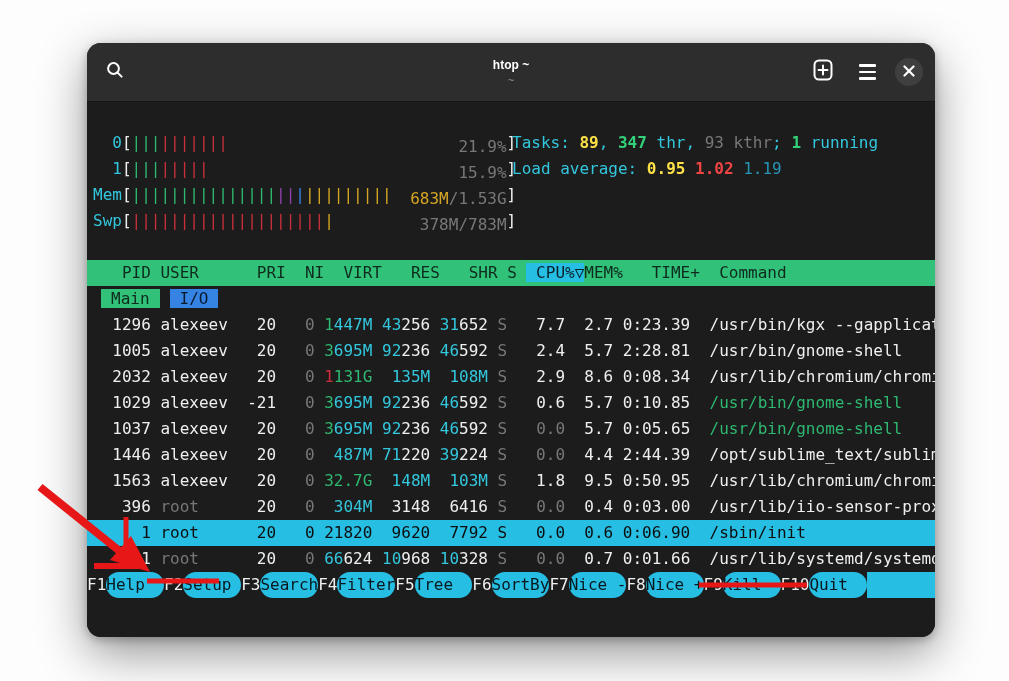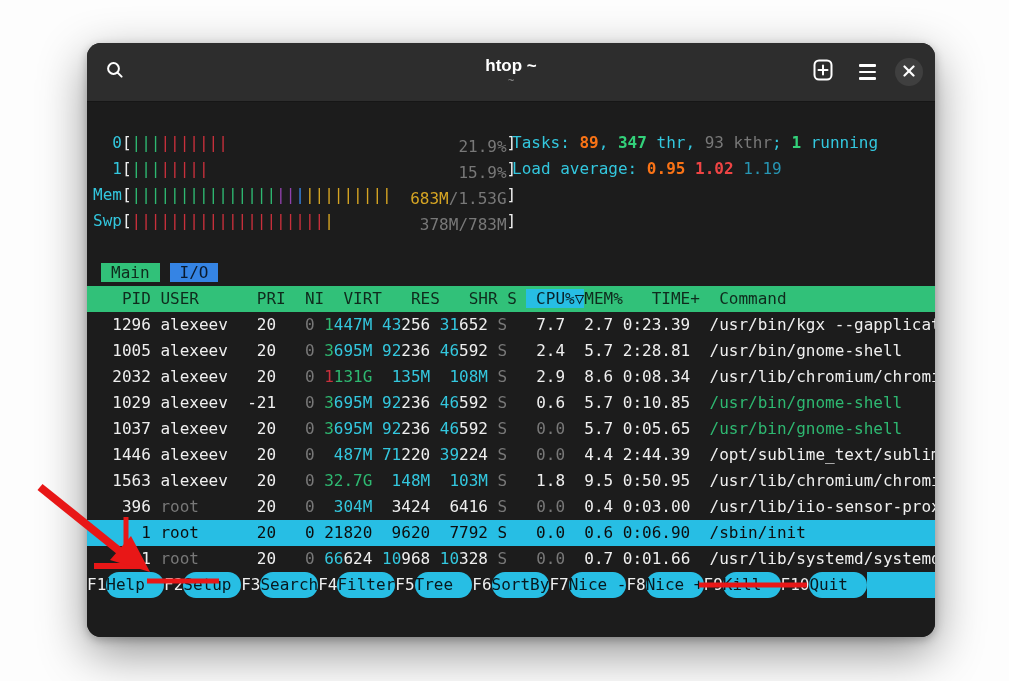--- a/index.html
+++ b/index.html
@@ -7,33 +7,33 @@
   .stage{position:relative;width:1009px;height:681px;background:#fdfdfd;}
   .window{position:absolute;left:87px;top:43px;width:848px;height:594px;border-radius:14px;
     background:#1c1c1c;box-shadow:0 16px 48px rgba(0,0,0,.42),0 3px 10px rgba(0,0,0,.25);
     overflow:hidden;}
   
   .titlebar{height:59px;background:#2d2d2d;display:flex;align-items:center;
     padding:0 12px;box-sizing:border-box;position:relative;border-bottom:1px solid #161616;}
   .tb-left{display:flex;align-items:center;gap:8px;}
   .tb-center{position:absolute;left:0;right:0;top:0;height:100%;display:flex;flex-direction:column;
     align-items:center;justify-content:center;pointer-events:none;}
-  .tb-title{color:#ffffff;font-weight:bold;font-size:17px;line-height:17px;}
+  .tb-title{color:#ffffff;font-weight:bold;font-size:12px;line-height:17px;}
   .tb-subtitle{color:#9a9a9a;font-size:11px;line-height:13px;}
   .tb-right{margin-left:auto;display:flex;align-items:center;gap:12px;}
   .tb-btn{width:32px;height:32px;display:flex;align-items:center;justify-content:center;
     border-radius:50%;cursor:pointer;}
   .close-btn{background:#3f3f3f;width:28px;height:28px;}
   .hamburger{display:flex;flex-direction:column;gap:4px;}
   .hamburger i{display:block;width:17px;height:2.6px;background:#fff;border-radius:1px;}
   
   .terminal{position:relative;height:535px;background:#1c1c1c;padding-top:28px;box-sizing:border-box;
     font-family:"DejaVu Sans Mono",monospace;font-size:16px;}
   .line{height:26px;line-height:26px;white-space:pre;overflow:hidden;padding-left:6px;}
-  .c-w{color:#efefef}.c-wb{color:#f97316;font-weight:bold}
+  .c-w{color:#efefef}.c-wb{color:#fde047;font-weight:bold}
   .c-gy{color:#787878}
   .c-cy{color:#33c7de}.c-cyb{color:#ef4444;font-weight:bold}.c-cyd{color:#2795b3}
   .c-gn{color:#2eb871}.c-gnb{color:#33d17a;font-weight:bold}
   .c-rd{color:#c9303c}.c-yl{color:#d6a523}.c-pu{color:#9141ac}.c-bl{color:#3584e4}
   .c-bk{color:#0d0d0d}
   .c-hd{color:#0f2b1d}
   .c-sort{background:#27bee4;color:#0a222a}
   .meter-box{display:inline-block;width:375px;position:relative;vertical-align:top;}
   .meter-value{position:absolute;right:0;top:4px;}
   .info{position:absolute;left:425px;top:28px;}
@@ -109,32 +109,32 @@
       <div class="line"><span><span class="c-cy">Mem</span><span class="c-w">[</span></span><span class="meter-box"><span><span class="c-gn">|||||||||||||||</span><span class="c-pu">||</span><span class="c-bl">|</span><span class="c-yl">|||||||||</span></span><span class="meter-value"><span class="c-yl">683M</span><span class="c-gy">/1.53G</span></span></span><span><span class="c-w">]</span></span></div>
       <div class="line"><span><span class="c-cy">Swp</span><span class="c-w">[</span></span><span class="meter-box"><span><span class="c-rd">||||||||||||||||||||</span><span class="c-yl">|</span></span><span class="meter-value"><span class="c-gy">378M/783M</span></span></span><span><span class="c-w">]</span></span></div>
 
       <div class="info">
         <div class="line"><span class="c-cy">Tasks: </span><span class="c-wb">89</span><span class="c-cy">, </span><span class="c-gnb">347</span><span class="c-cy"> thr</span><span class="c-cy">, </span><span class="c-gy">93 kthr</span><span class="c-cy">; </span><span class="c-gnb">1</span><span class="c-cy"> running</span></div>
         <div class="line"><span class="c-cy">Load average: </span><span class="c-wb">0.95 </span><span class="c-cyb">1.02 </span><span class="c-cyd">1.19</span></div>
       </div>
 
       <div class="line"></div>
 
+      <div class="line header-row"><span class="c-hd">   PID USER      PRI  NI  VIRT   RES   SHR S </span><span class="c-sort"> CPU%▽</span><span class="c-hd">MEM%   TIME+  Command</span></div>
+
       <div class="line tabs-line"><span class="tab tab-main">Main</span><span class="tab tab-io">I/O</span></div>
-
-      <div class="line header-row"><span class="c-hd">   PID USER      PRI  NI  VIRT   RES   SHR S </span><span class="c-sort"> CPU%▽</span><span class="c-hd">MEM%   TIME+  Command</span></div>
 
       <div class="line row"><span class="c-w">  1296 alexeev   20 </span><span class="c-gy">  0 </span><span class="c-gn">1</span><span class="c-cy">447M </span><span class="c-cy">43</span><span class="c-w">256 </span><span class="c-cy">31</span><span class="c-w">652 </span><span class="c-gy">S </span><span class="c-w">  7.7  2.7 0:23.39  /usr/bin/kgx --gapplicat</span></div>
       <div class="line row"><span class="c-w">  1005 alexeev   20 </span><span class="c-gy">  0 </span><span class="c-gn">3</span><span class="c-cy">695M </span><span class="c-cy">92</span><span class="c-w">236 </span><span class="c-cy">46</span><span class="c-w">592 </span><span class="c-gy">S </span><span class="c-w">  2.4  5.7 2:28.81  /usr/bin/gnome-shell</span></div>
       <div class="line row"><span class="c-w">  2032 alexeev   20 </span><span class="c-gy">  0 </span><span class="c-rd">1</span><span class="c-gn">131G </span><span class="c-cy"> 135M </span><span class="c-cy"> 108M </span><span class="c-gy">S </span><span class="c-w">  2.9  8.6 0:08.34  /usr/lib/chromium/chromi</span></div>
       <div class="line row"><span class="c-w">  1029 alexeev  </span><span class="c-w">-21 </span><span class="c-gy">  0 </span><span class="c-gn">3</span><span class="c-cy">695M </span><span class="c-cy">92</span><span class="c-w">236 </span><span class="c-cy">46</span><span class="c-w">592 </span><span class="c-gy">S </span><span class="c-w">  0.6  5.7 0:10.85  </span><span class="c-gn">/usr/bin/gnome-shell</span></div>
       <div class="line row"><span class="c-w">  1037 alexeev   20 </span><span class="c-gy">  0 </span><span class="c-gn">3</span><span class="c-cy">695M </span><span class="c-cy">92</span><span class="c-w">236 </span><span class="c-cy">46</span><span class="c-w">592 </span><span class="c-gy">S </span><span class="c-gy">  0.0</span><span class="c-w">  5.7 0:05.65  </span><span class="c-gn">/usr/bin/gnome-shell</span></div>
       <div class="line row"><span class="c-w">  1446 alexeev   20 </span><span class="c-gy">  0 </span><span class="c-cy"> 487M </span><span class="c-cy">71</span><span class="c-w">220 </span><span class="c-cy">39</span><span class="c-w">224 </span><span class="c-gy">S </span><span class="c-gy">  0.0</span><span class="c-w">  4.4 2:44.39  /opt/sublime_text/sublim</span></div>
       <div class="line row"><span class="c-w">  1563 alexeev   20 </span><span class="c-gy">  0 </span><span class="c-gn">32.7G </span><span class="c-cy"> 148M </span><span class="c-cy"> 103M </span><span class="c-gy">S </span><span class="c-w">  1.8  9.5 0:50.95  /usr/lib/chromium/chromi</span></div>
-      <div class="line row"><span class="c-w">   396 </span><span class="c-gy">root     </span><span class="c-w"> 20 </span><span class="c-gy">  0 </span><span class="c-cy"> 304M </span><span class="c-w"> 3424  6416 </span><span class="c-gy">S </span><span class="c-gy">  0.0</span><span class="c-w">  0.4 0:03.00  /usr/lib/iio-sensor-prox</span></div>
+      <div class="line row"><span class="c-w">   396 </span><span class="c-gy">root     </span><span class="c-w"> 20 </span><span class="c-gy">  0 </span><span class="c-cy"> 304M </span><span class="c-w"> 3148  6416 </span><span class="c-gy">S </span><span class="c-gy">  0.0</span><span class="c-w">  0.4 0:03.00  /usr/lib/iio-sensor-prox</span></div>
       <div class="line row selected"><span class="c-bk">     1 root      20   0 21820  9620  7792 S   0.0  0.6 0:06.90  /sbin/init</span></div>
       <div class="line row"><span class="c-w">   231 </span><span class="c-gy">root     </span><span class="c-w"> 20 </span><span class="c-gy">  0 </span><span class="c-cy">66</span><span class="c-w">624 </span><span class="c-cy">10</span><span class="c-w">968 </span><span class="c-cy">10</span><span class="c-w">328 </span><span class="c-gy">S </span><span class="c-gy">  0.0</span><span class="c-w">  0.7 0:01.66  /usr/lib/systemd/systemd</span></div>
 
       <div class="fkey-bar"><span class="fkey-key">F1</span><span class="fkey-label">Help  </span><span class="fkey-key">F2</span><span class="fkey-label">Setup </span><span class="fkey-key">F3</span><span class="fkey-label">Search</span><span class="fkey-key">F4</span><span class="fkey-label">Filter</span><span class="fkey-key">F5</span><span class="fkey-label">Tree  </span><span class="fkey-key">F6</span><span class="fkey-label">SortBy</span><span class="fkey-key">F7</span><span class="fkey-label">Nice -</span><span class="fkey-key">F8</span><span class="fkey-label">Nice +</span><span class="fkey-key">F9</span><span class="fkey-label">Kill  </span><span class="fkey-key">F10</span><span class="fkey-label">Quit  </span><span class="fkey-fill"></span></div>
 
     </div>
   </div>
 
   <svg class="annotation" width="1009" height="681" viewBox="0 0 1009 681">
     <line x1="40" y1="487" x2="122" y2="553" stroke="#e81717" stroke-width="8"></line>

